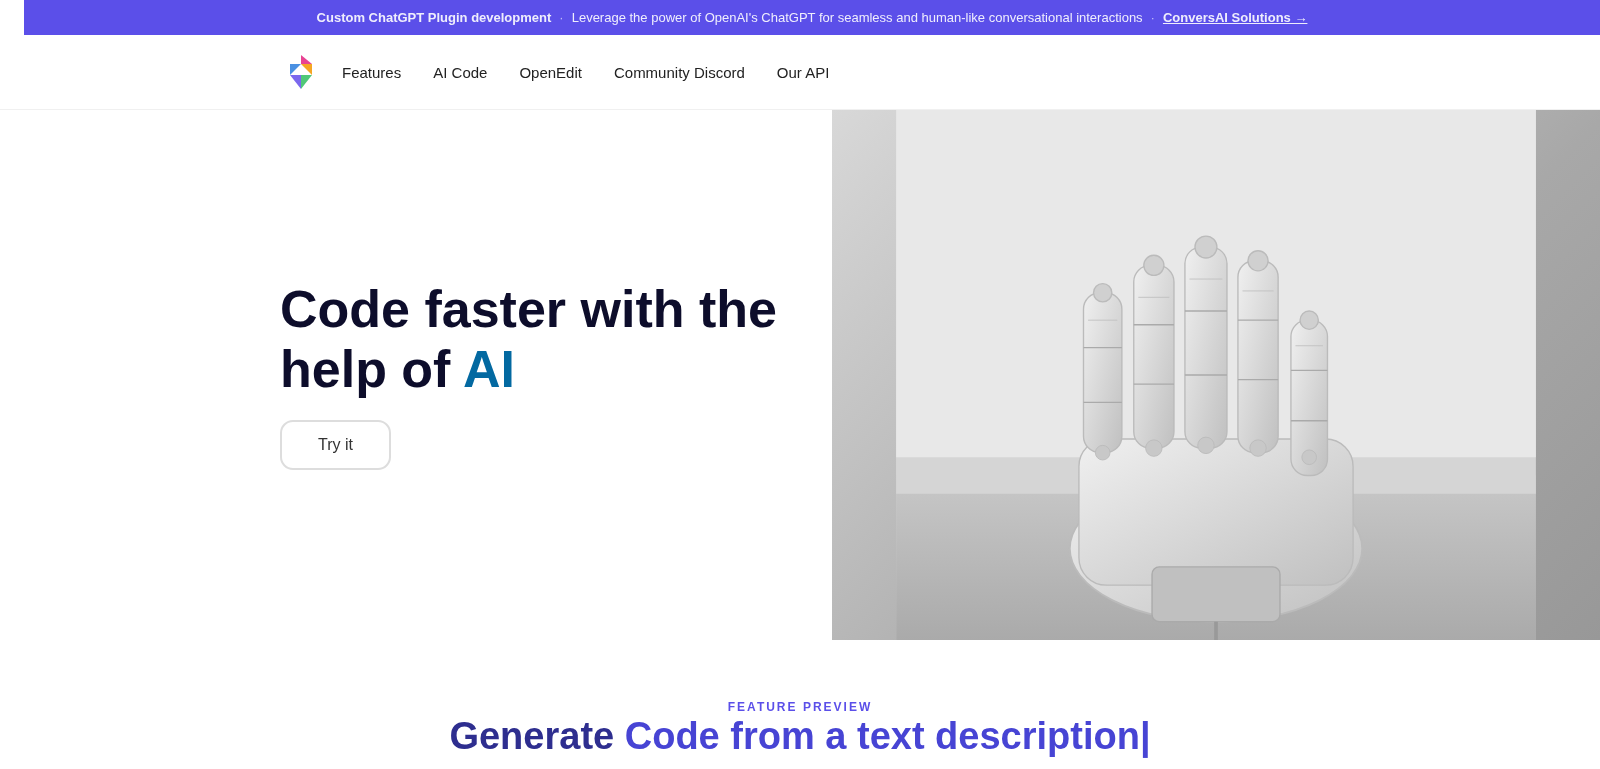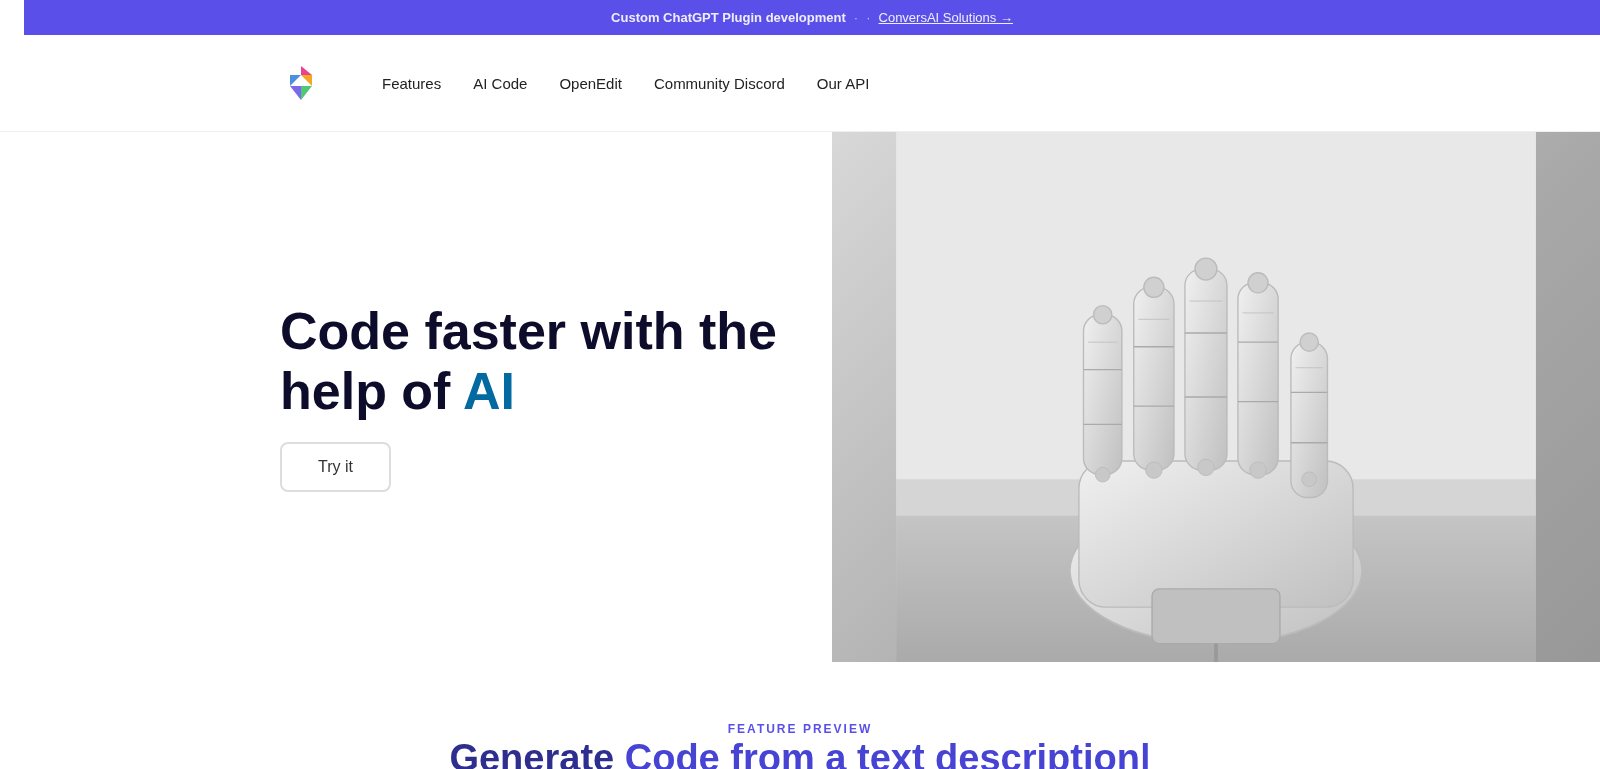--- a/index.html
+++ b/index.html
@@ -14,30 +14,29 @@
       font-size: 13px;
       display: flex;
       align-items: center;
       justify-content: center;
       gap: 8px;
       margin-left: 24px;
     }
     .top-banner span { opacity: 0.9; }
     .top-banner .bold { font-weight: 600; }
     .top-banner .dot { opacity: 0.6; }
-    .top-banner .link { font-weight: 400; text-decoration: underline; cursor: pointer; }
+    .top-banner .link { font-weight: 700; text-decoration: underline; cursor: pointer; }
 
     
     .navbar {
       display: flex;
       align-items: center;
-      padding: 27px 280px;
+      padding: 16px 280px;
       background: white;
       border-bottom: 1px solid #f0f0f0;
-      gap: 40px;
     }
     .logo {
       display: flex;
       align-items: center;
       margin-right: 20px;
     }
     .logo-icon {
       width: 42px;
       height: 42px;
     }
@@ -100,21 +99,21 @@
       border-radius: 6px;
       font-size: 16px;
       font-weight: 600;
       cursor: pointer;
     }
     .btn-secondary {
       background: white;
       color: #333;
       padding: 14px 36px;
       border: 2px solid #ddd;
-      border-radius: 8px;
+      border-radius: 13px;
       font-size: 16px;
       font-weight: 500;
       cursor: pointer;
     }
     .hero-image {
       flex: 1;
       position: relative;
       overflow: hidden;
     }
     .hero-image-bg {
@@ -156,20 +155,21 @@
     .feature-title .generate {
       color: #2e2e8f;
     }
   </style>
 </head>
 <body>
 
 <div class="top-banner">
   <span class="bold">Custom ChatGPT Plugin development</span>
   <span class="dot">·</span>
+  <span>Leverage the power of OpenAI's ChatGPT for seamless and human-like conversational interactions</span>
   <span class="dot">·</span>
   <span class="link">ConversAI Solutions →</span>
 </div>
 
 <nav class="navbar">
   <div class="logo">
     <svg class="logo-icon" viewBox="0 0 42 42" xmlns="http://www.w3.org/2000/svg">
       <polygon points="21,4 32,13 21,13" fill="#e84393"></polygon>
       <polygon points="21,13 32,13 32,24" fill="#f5a623"></polygon>
       <polygon points="10,13 21,13 10,24" fill="#4a90e2"></polygon>

